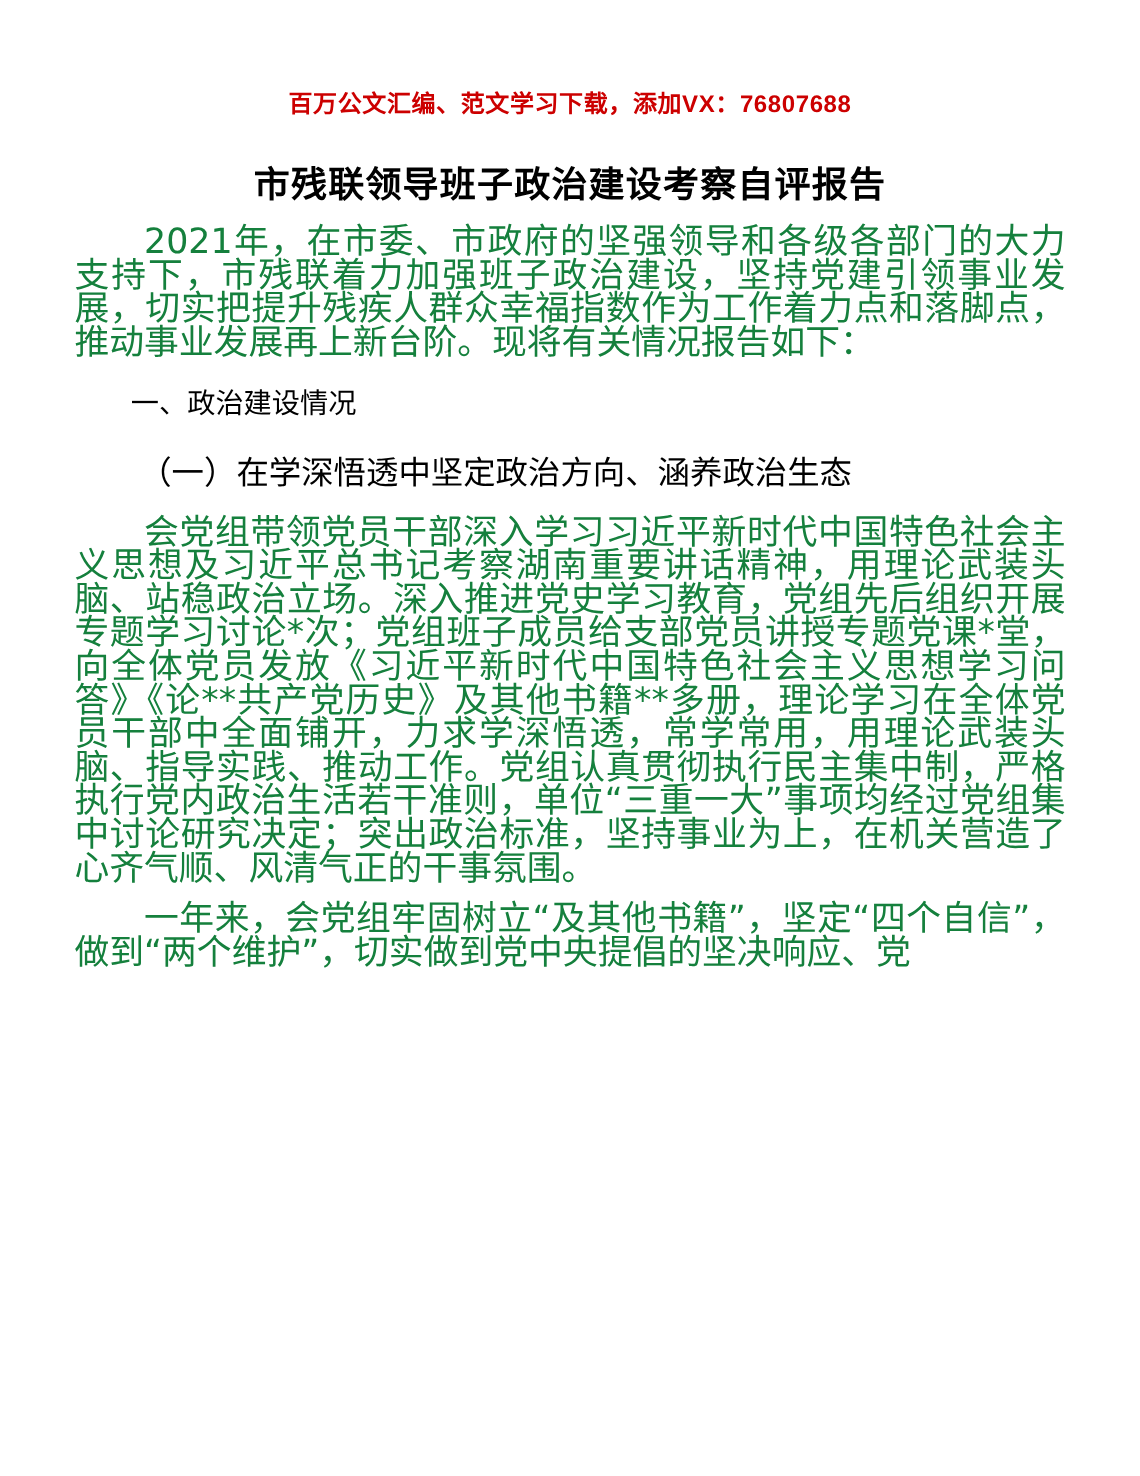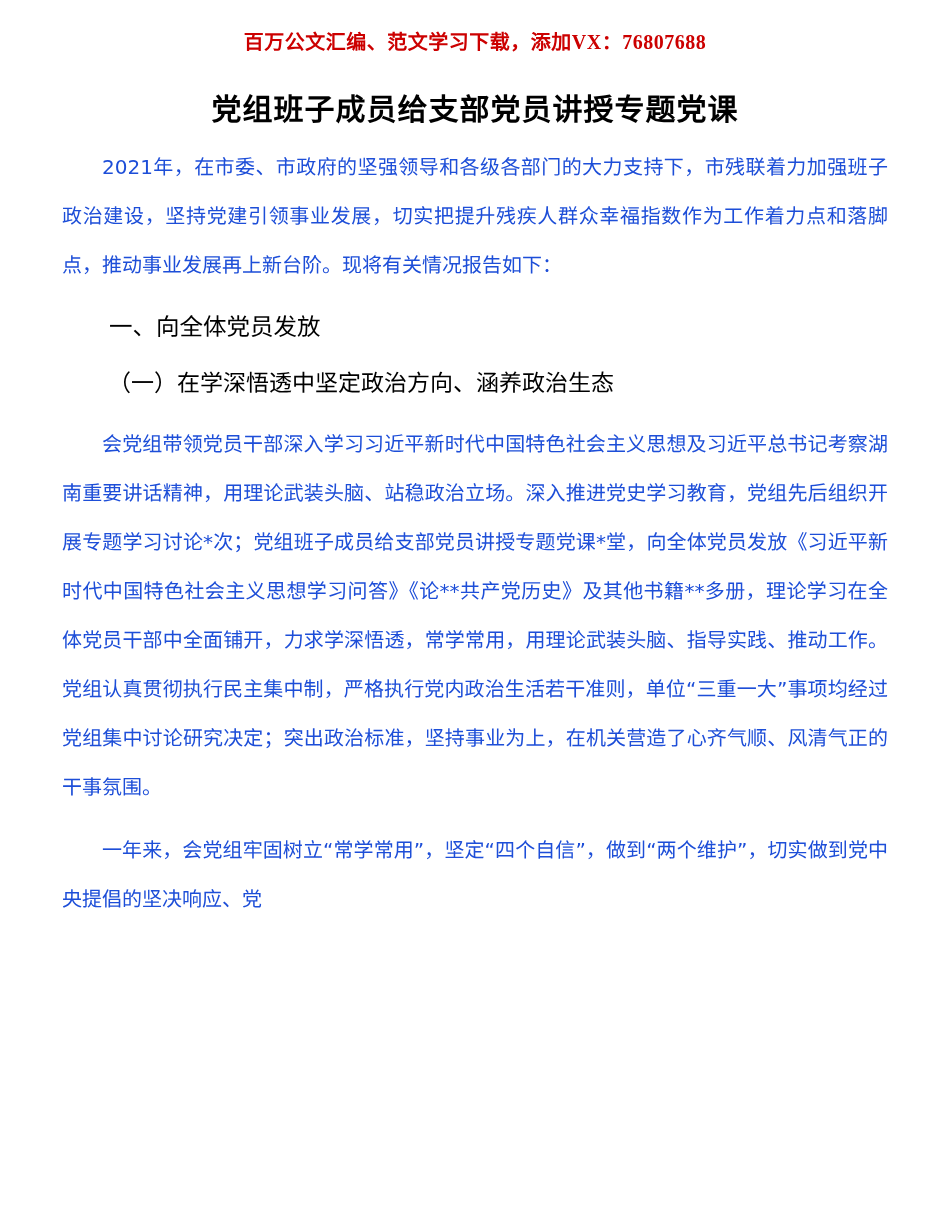--- a/index.html
+++ b/index.html
@@ -21,73 +21,73 @@
     background: #ffffff;
     box-sizing: border-box;
     padding: 0 62px;
   }
   .watermark {
     text-align: center;
     color: #cc0000;
     font-size: 20px;
     font-weight: bold;
     letter-spacing: 0.5px;
-    padding-top: 26px;
-    font-family: Liberation Serif, serif;
+    padding-top: 70px;
+    font-family: Liberation Sans, sans-serif;
   }
   .doc-title {
     text-align: center;
     font-size: 30px;
     font-weight: bold;
     color: #000000;
     margin-top: 30px;
     margin-bottom: 6px;
     letter-spacing: 1px;
     font-family: "DejaVu Sans", "Liberation Sans", sans-serif;
   }
   .body-text {
-    font-size: 20px;
-    line-height: 49px;
+    font-size: 29px;
+    line-height: 28px;
     text-align: justify;
     text-justify: inter-ideograph;
     margin: 14px 0 0 0;
     font-family: "DejaVu Sans", "Liberation Sans", sans-serif;
-    color: #1d4ed8;
+    color: #15803d;
   }
   .indent-2 {
     text-indent: 2em;
   }
   .heading-1 {
     font-size: 23.5px;
     line-height: 42px;
     margin: 16px 0 0 0;
     text-indent: 2em;
     font-family: "DejaVu Sans", "Liberation Sans", sans-serif;
   }
   .heading-2 {
-    font-size: 23px;
+    font-size: 27px;
     line-height: 42px;
     margin: 16px 0 0 0;
     text-indent: 2em;
-    font-family: Liberation Mono, monospace;
+    font-family: Liberation Serif, serif;
   }
 </style>
 </head>
 <body>
 
 <div class="page">
 
   <div class="watermark">百万公文汇编、范文学习下载，添加VX：76807688</div>
 
-  <h1 class="doc-title">党组班子成员给支部党员讲授专题党课</h1>
+  <h1 class="doc-title">市残联领导班子政治建设考察自评报告</h1>
 
   <p class="body-text indent-2">2021年，在市委、市政府的坚强领导和各级各部门的大力支持下，市残联着力加强班子政治建设，坚持党建引领事业发展，切实把提升残疾人群众幸福指数作为工作着力点和落脚点，推动事业发展再上新台阶。现将有关情况报告如下：</p>
 
-  <p class="heading-1">一、向全体党员发放</p>
+  <p class="heading-1">一、政治建设情况</p>
 
   <p class="heading-2">（一）在学深悟透中坚定政治方向、涵养政治生态</p>
 
   <p class="body-text indent-2">会党组带领党员干部深入学习习近平新时代中国特色社会主义思想及习近平总书记考察湖南重要讲话精神，用理论武装头脑、站稳政治立场。深入推进党史学习教育，党组先后组织开展专题学习讨论*次；党组班子成员给支部党员讲授专题党课*堂，向全体党员发放《习近平新时代中国特色社会主义思想学习问答》《论**共产党历史》及其他书籍**多册，理论学习在全体党员干部中全面铺开，力求学深悟透，常学常用，用理论武装头脑、指导实践、推动工作。党组认真贯彻执行民主集中制，严格执行党内政治生活若干准则，单位“三重一大”事项均经过党组集中讨论研究决定；突出政治标准，坚持事业为上，在机关营造了心齐气顺、风清气正的干事氛围。</p>
 
 
-  <p class="body-text indent-2">一年来，会党组牢固树立“常学常用”，坚定“四个自信”，做到“两个维护”，切实做到党中央提倡的坚决响应、党</p>
+  <p class="body-text indent-2">一年来，会党组牢固树立“及其他书籍”，坚定“四个自信”，做到“两个维护”，切实做到党中央提倡的坚决响应、党</p>
 
 </div>
 
 </body></html>

